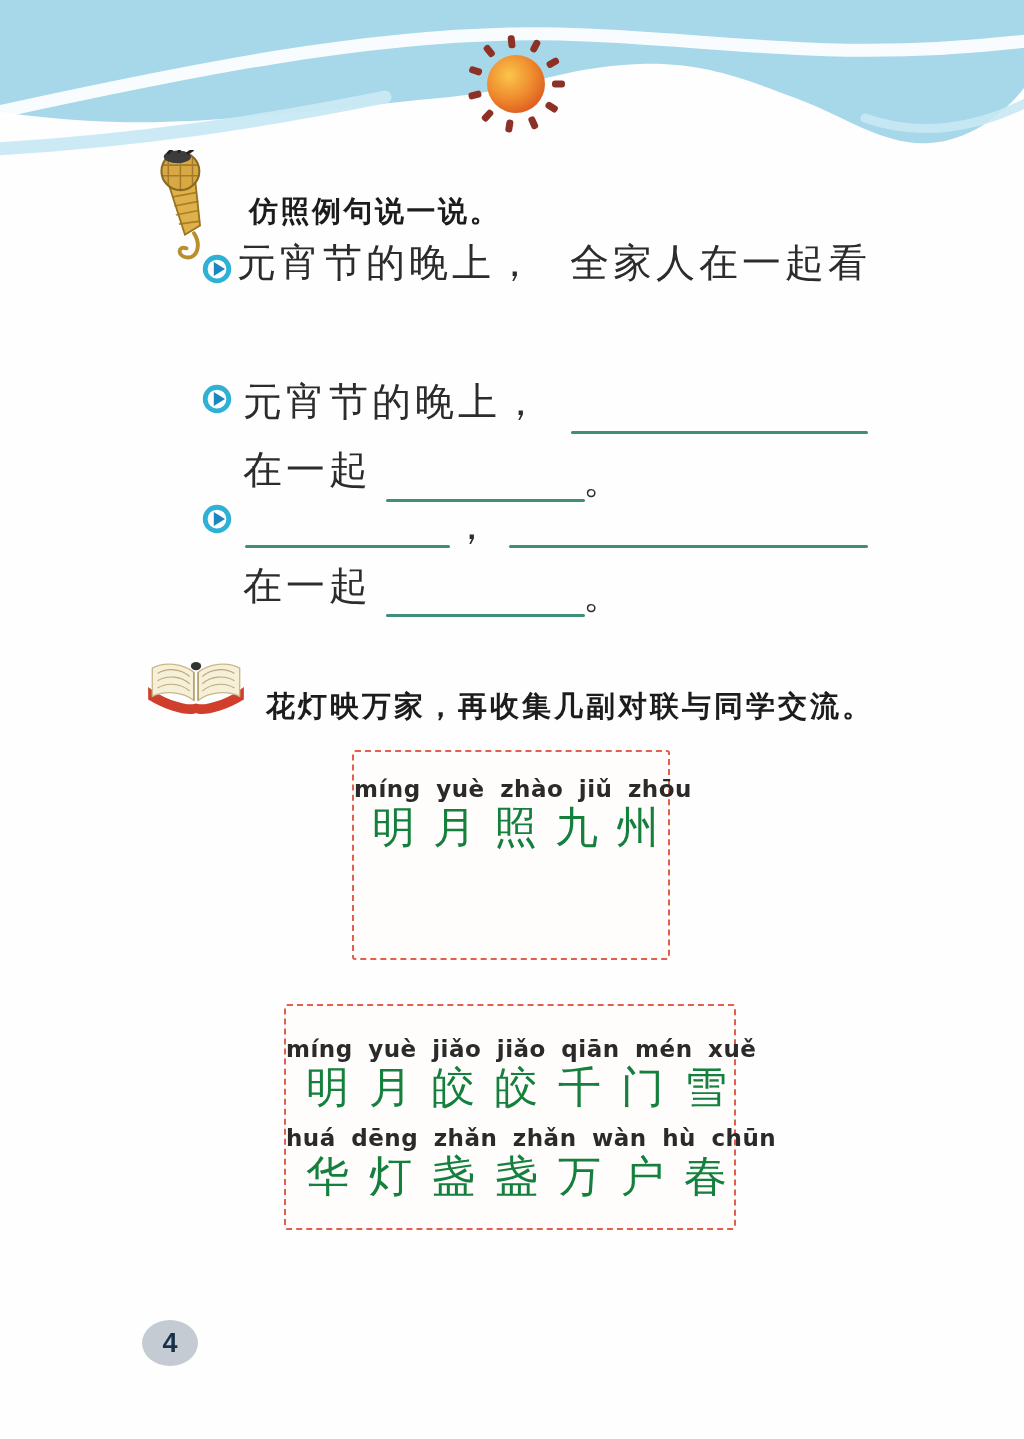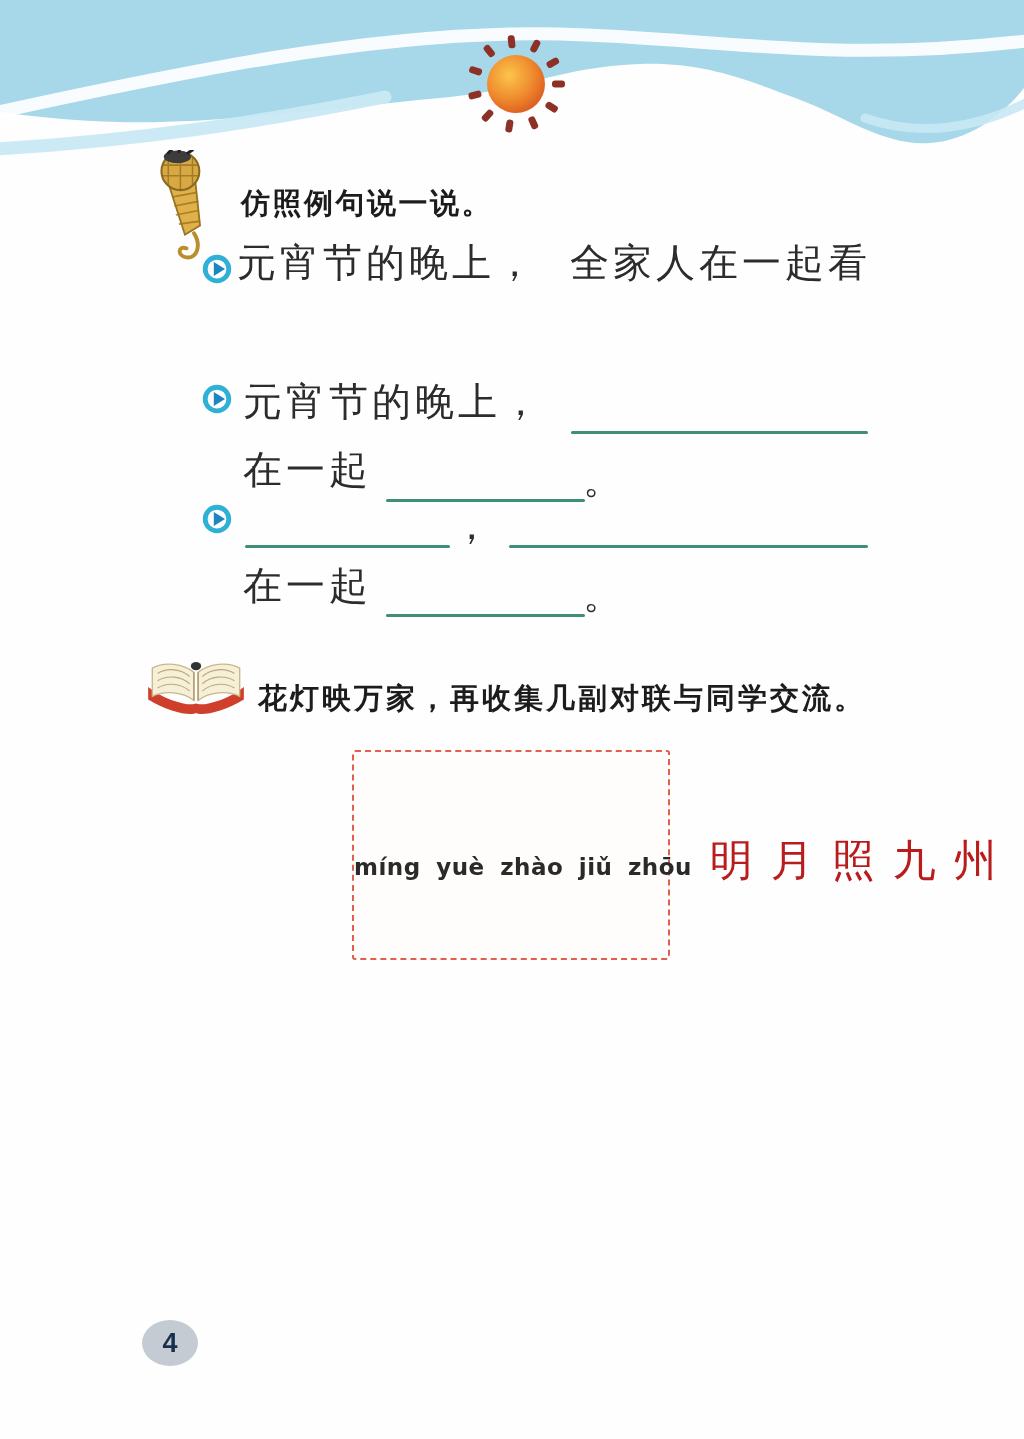--- a/index.html
+++ b/index.html
@@ -6,47 +6,47 @@
   .page{
     position:relative;width:1024px;height:1439px;margin:0 auto;
     background:#fefefe;overflow:hidden;
     font-family:"Liberation Sans",sans-serif;
   }
   .abs{position:absolute;}
   
   .instr{
     font-family:"Liberation Sans",sans-serif;
     font-weight:bold;font-size:29px;color:#1c1c1c;letter-spacing:2.5px;
-    margin:8px;white-space:nowrap;text-align:center;
+    margin:16px;white-space:nowrap;text-align:center;
   }
   
   .kai{
     font-family:"Liberation Serif","DejaVu Serif",serif;
     font-size:39px;color:#2c2c2c;letter-spacing:4px;line-height:1.2;
     white-space:nowrap;
   }
   .part2-gap{margin-left:32px;}
   .blank{
     position:absolute;height:3px;background:#3e8e7a;border-radius:2px;
   }
   .bullet{position:absolute;width:30px;height:30px;}
   
   .couplet{
     position:absolute;box-sizing:border-box;
     border:2px dashed #e0604d;border-radius:3px;background:#fffdfb;
-    display:flex;flex-direction:row;align-items:center;
+    display:flex;flex-direction:column;
   }
   .pinyin{
     font-family:"DejaVu Sans",sans-serif;font-weight:bold;
     font-size:23px;color:#2a2a2a;word-spacing:7px;letter-spacing:0.5px;
     margin:0;white-space:nowrap;
   }
   .hanzi{
     font-family:"Liberation Serif","DejaVu Serif",serif;
-    font-size:43px;color:#b91c1c;margin:0;white-space:nowrap;line-height:1.15;
+    font-size:43px;color:#15803d;margin:0;white-space:nowrap;line-height:1.15;
   }
   .couplet-1 .hanzi{letter-spacing:18px;padding-left:18px;}
   .couplet-2 .hanzi{letter-spacing:20px;padding-left:20px;}
   .pinyin{margin-bottom:1px;}
   .hanzi{margin-bottom:13px;}
   .page-badge{
     position:absolute;left:142px;top:1320px;width:56px;height:46px;
     background:#c5cbd3;border-radius:50%;
     display:flex;align-items:center;justify-content:center;
     font-family:"Liberation Sans",sans-serif;font-weight:bold;
@@ -143,21 +143,26 @@
     <path d="M87,15 C77,9 64,11 56,18 M87,22 C77,16 64,18 56,25 M87,29 C77,23 64,25 56,32" fill="none" stroke="#bca87c" stroke-width="1.1"></path>
     <ellipse cx="50" cy="8" rx="5" ry="4" fill="#333333"></ellipse>
     <path d="M48,14 L48,41 M52,14 L52,41" stroke="#a08a5a" stroke-width="1"></path>
   </svg>
 
   <h2 class="abs instr" style="left:250px;top:671px;letter-spacing:3px">花灯映万家，再收集几副对联与同学交流。</h2>
 
   <div class="couplet couplet-1" style="left:352px;top:750px;width:318px;height:210px;padding-top:24px">
     <p class="pinyin">míng yuè zhào jiǔ zhōu</p>
     <p class="hanzi">明月照九州</p>
-    <p class="hanzi">花灯映万家</p>
   </div>
 
+  <div class="couplet couplet-2" style="left:284px;top:1004px;width:452px;height:226px;padding-top:30px">
+    <p class="pinyin">míng yuè jiǎo jiǎo qiān mén xuě</p>
+    <p class="hanzi">明月皎皎千门雪</p>
+    <p class="pinyin">huá dēng zhǎn zhǎn wàn hù chūn</p>
+    <p class="hanzi">华灯盏盏万户春</p>
+  </div>
 
   <div class="page-badge">
     <span>4</span>
   </div>
 
 </div>
 
 </body></html>

